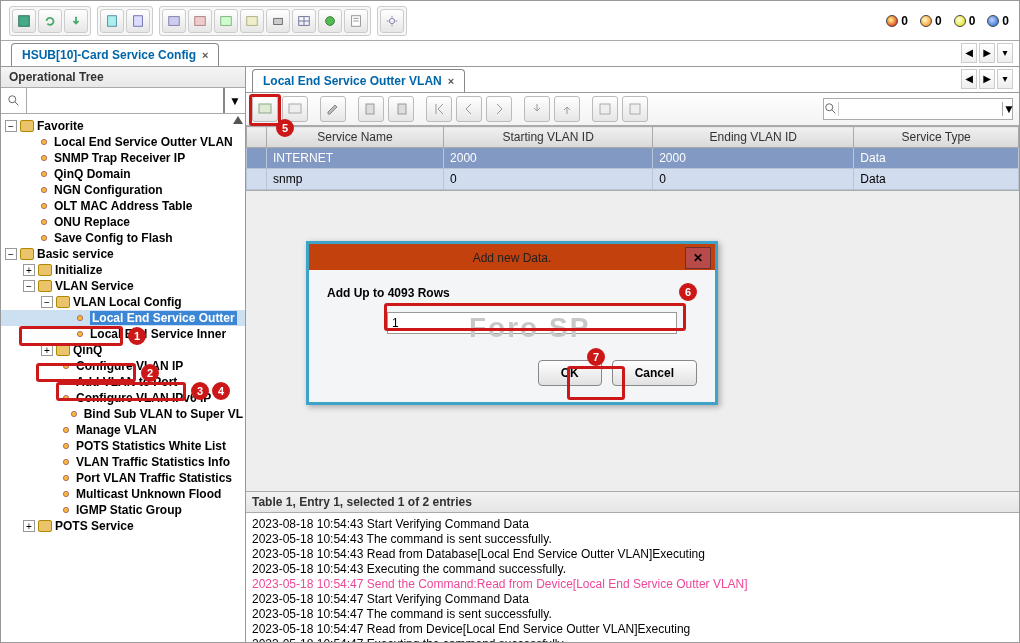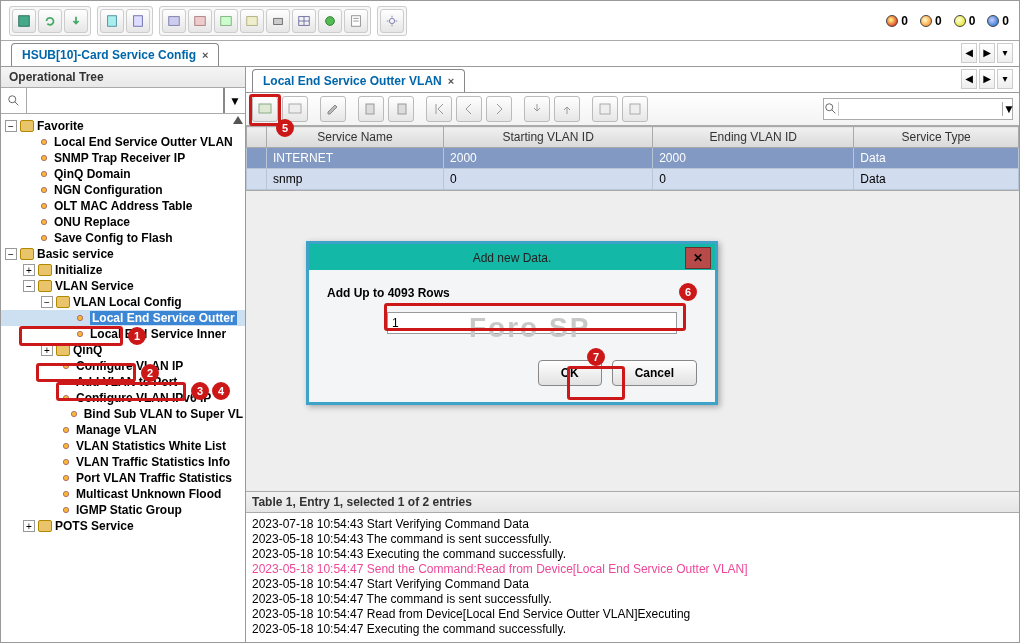--- a/index.html
+++ b/index.html
@@ -74,21 +74,21 @@
 .tbl th { background:linear-gradient(#f0f0f0,#d9d9d9); border:1px solid #aaa; padding:3px 6px; font-weight:normal; color:#333; }
 .tbl td { border:1px solid #b8c5d6; padding:3px 6px; }
 .row-sel { background:#8199c3; color:#fff; }
 .row-alt { background:#d2dcef; }
 
 
 .content { flex:1; background:#eee; position:relative; }
 
 
 .dialog { position:absolute; left:60px; top:50px; width:412px; border:3px solid #3da3c9; background:#f3f5f7; box-shadow:2px 2px 6px rgba(0,0,0,.3); }
-.dialog-title { background:#14b8a6; padding:5px 0; text-align:center; font-size:14px; color:#222; position:relative; }
+.dialog-title { background:#c2410c; padding:5px 0; text-align:center; font-size:14px; color:#222; position:relative; }
 .dialog-close { position:absolute; right:4px; top:3px; width:26px; height:22px; background:#b94a4a; border:1px solid #6b2f2f; display:flex; align-items:center; justify-content:center; color:#000; font-weight:bold; cursor:pointer; }
 .dialog-body { padding:16px 18px; }
 .dialog-label { font-weight:bold; margin-bottom:12px; }
 .dialog-input { width:290px; margin-left:60px; height:22px; border:1px solid #999; padding:0 4px; }
 .dialog-btns { display:flex; justify-content:flex-end; gap:10px; padding:10px 18px 16px; }
 .btn { padding:5px 22px; border:1px solid #888; border-radius:4px; background:linear-gradient(#fff,#e1e1e1); cursor:pointer; font-weight:bold; }
 .watermark { position:absolute; color:#c8c8c8; font-size:28px; font-weight:bold; pointer-events:none; left:160px; top:68px; letter-spacing:2px; }
 
 
 .status { border-top:1px solid #aaa; background:linear-gradient(#f2f2f2,#e5e5e5); padding:3px 6px; font-weight:bold; color:#333; }
@@ -362,21 +362,21 @@
           <div class="node" style="padding-left: 58px;">
             <svg class="icon-gear" viewBox="0 0 16 16">
               <circle cx="8" cy="8" r="3" fill="#f7b733" stroke="#a66"></circle>
             </svg>
             <span class="lbl">Manage VLAN</span>
           </div>
           <div class="node" style="padding-left: 58px;">
             <svg class="icon-gear" viewBox="0 0 16 16">
               <circle cx="8" cy="8" r="3" fill="#f7b733" stroke="#a66"></circle>
             </svg>
-            <span class="lbl">VLAN Statistics White List</span>
+            <span class="lbl">POTS Statistics White List</span>
           </div>
           <div class="node" style="padding-left: 58px;">
             <svg class="icon-gear" viewBox="0 0 16 16">
               <circle cx="8" cy="8" r="3" fill="#f7b733" stroke="#a66"></circle>
             </svg>
             <span class="lbl">VLAN Traffic Statistics Info</span>
           </div>
           <div class="node" style="padding-left: 58px; text-align: right;">
             <svg class="icon-gear" viewBox="0 0 16 16">
               <circle cx="8" cy="8" r="3" fill="#f7b733" stroke="#a66"></circle>
@@ -548,22 +548,23 @@
           <div class="badge" style="left:278px; top:104px;">7</div>
           <button class="btn">OK</button>
           <button class="btn">Cancel</button>
         </div>
       </div>
     </div>
 
     <div class="status">Table 1, Entry 1, selected 1 of 2 entries</div>
     <div class="log">
         <div id="log-lines">
-          <div>2023-07-18 10:54:43 Start Verifying Command Data</div>
+          <div>2023-08-18 10:54:43 Start Verifying Command Data</div>
           <div>2023-05-18 10:54:43 The command is sent successfully.</div>
+          <div>2023-05-18 10:54:43 Read from Database[Local End Service Outter VLAN]Executing</div>
           <div>2023-05-18 10:54:43 Executing the command successfully.</div>
           <div class="link">2023-05-18 10:54:47 Send the Command:Read from Device[Local End Service Outter VLAN]</div>
           <div>2023-05-18 10:54:47 Start Verifying Command Data</div>
           <div>2023-05-18 10:54:47 The command is sent successfully.</div>
           <div>2023-05-18 10:54:47 Read from Device[Local End Service Outter VLAN]Executing</div>
           <div>2023-05-18 10:54:47 Executing the command successfully.</div>
         </div>
       </div>
   </div>
 </div>

